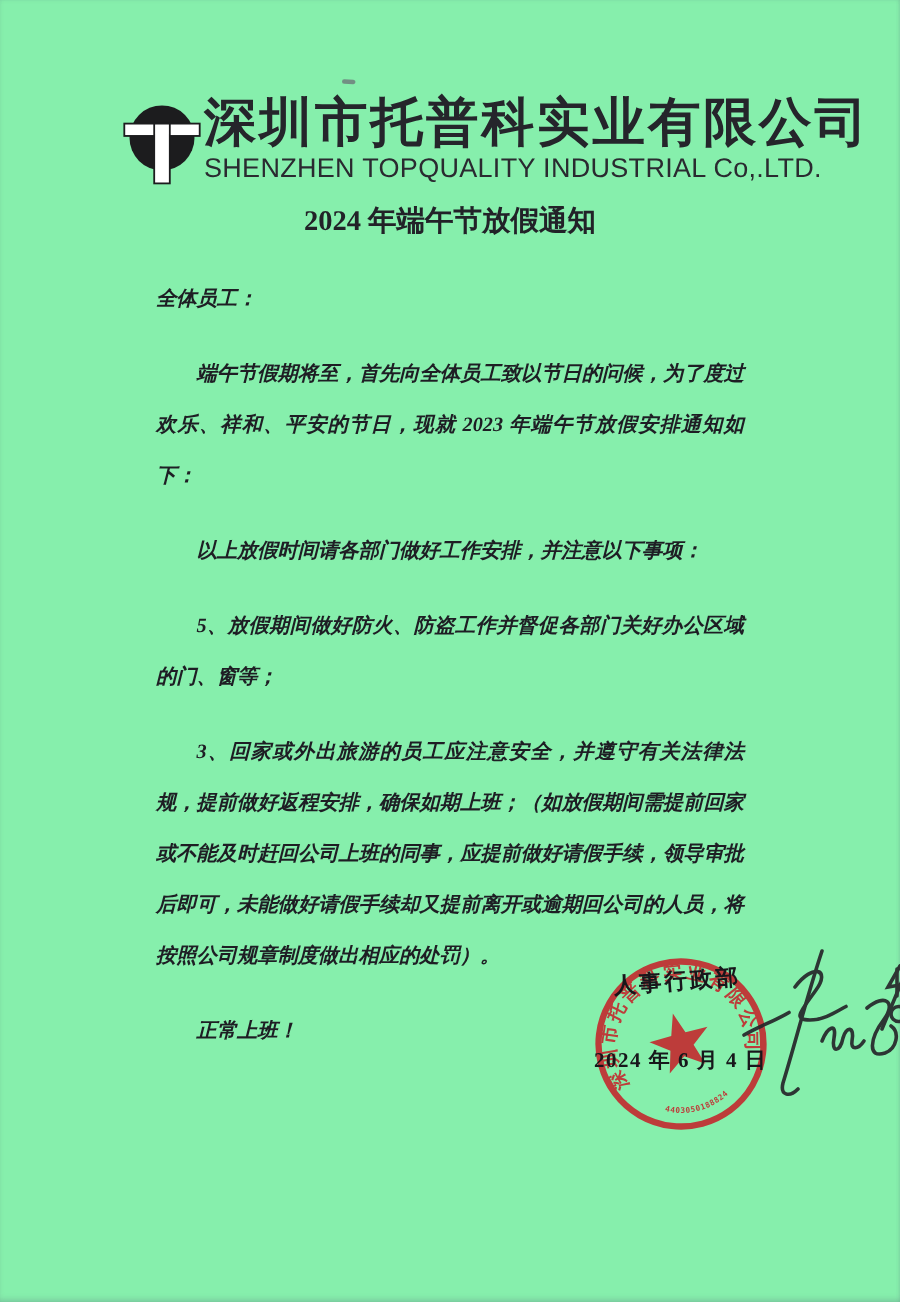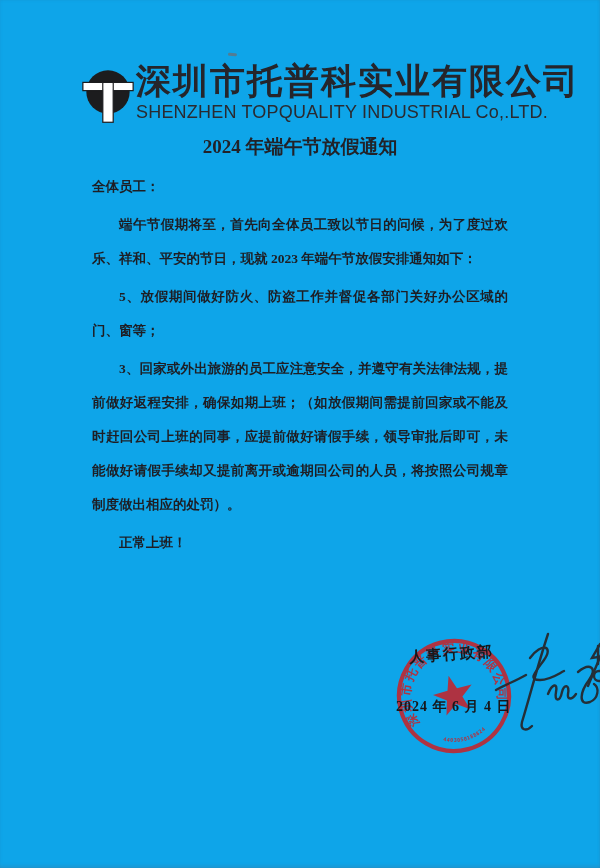--- a/index.html
+++ b/index.html
@@ -1,19 +1,19 @@
 <!DOCTYPE html>
 <html><head>
 <meta charset="utf-8">
 <style>
   html,body{margin:0;padding:0;background:#ffffff;}
   .page{
     position:relative;
     width:600px;height:868px;
-    background:#0ea5e9;
+    background:#86efac;
     overflow:hidden;
     font-family:"Liberation Serif","DejaVu Serif",serif;
     color:#1e1e24;
     box-shadow:inset 0 -3px 4px -2px rgba(90,100,120,.35),
                inset -2px 0 3px -2px rgba(90,100,120,.18),
                inset 0 2px 3px -2px rgba(90,100,120,.12);
   }
   .header{
     position:absolute;left:82px;top:62px;
     display:flex;align-items:flex-start;
@@ -31,21 +31,21 @@
   }
   .doc-title{
     position:absolute;left:0;top:134px;width:600px;
     text-align:center;font-size:19px;font-weight:700;color:#222228;
   }
   .body-text{
     position:absolute;left:88px;top:166px;width:424px;
     font-size:13.5px;line-height:34px;font-weight:600;
     text-align:justify;
   }
-  .body-text p{margin:4px;text-indent:2em;}
+  .body-text p{margin:16px;text-indent:2em;font-style:italic;}
   .body-text p.salutation{text-indent:0;}
   .body-text p.gap-before{margin-top:9px;}
   .closing{margin-top:0;}
   .artifact-dash{
     position:absolute;left:228px;top:53px;width:9px;height:3px;
     background:#6b6f76;border-radius:2px;opacity:.75;transform:rotate(3deg);
   }
   .stamp-svg{position:absolute;left:390px;top:632px;z-index:1;}
   .sign-dept{
     position:absolute;left:409px;top:645px;z-index:3;
@@ -85,20 +85,21 @@
       <div class="company-cn">深圳市托普科实业有限公司</div>
       <div class="company-en">SHENZHEN TOPQUALITY INDUSTRIAL Co,.LTD.</div>
     </div>
   </div>
 
   <div class="doc-title">2024 年端午节放假通知</div>
 
   <div class="body-text">
     <p class="salutation">全体员工：</p>
     <p>端午节假期将至，首先向全体员工致以节日的问候，为了度过欢乐、祥和、平安的节日，现就 2023 年端午节放假安排通知如下：</p>
+    <p>以上放假时间请各部门做好工作安排，并注意以下事项：</p>
     <p>5、放假期间做好防火、防盗工作并督促各部门关好办公区域的门、窗等；</p>
     <p>3、回家或外出旅游的员工应注意安全，并遵守有关法律法规，提前做好返程安排，确保如期上班；（如放假期间需提前回家或不能及时赶回公司上班的同事，应提前做好请假手续，领导审批后即可，未能做好请假手续却又提前离开或逾期回公司的人员，将按照公司规章制度做出相应的处罚）。</p>
     <p class="closing">正常上班！</p>
   </div>
 
   <svg class="stamp-svg" width="128" height="128" viewBox="0 0 128 128" opacity="0.88">
     <g transform="rotate(-15 64 64)" fill="#c5242b">
       <circle cx="64" cy="64" r="55" fill="none" stroke="#c5242b" stroke-width="4.2"></circle>
       <path id="ringArc" d="M 24.1,82.6 A 44,44 0 1 1 103.9,82.6" fill="none"></path>
       <path id="serialArc" d="M 32.9,97.9 A 46,46 0 0 0 95.1,97.9" fill="none"></path>

